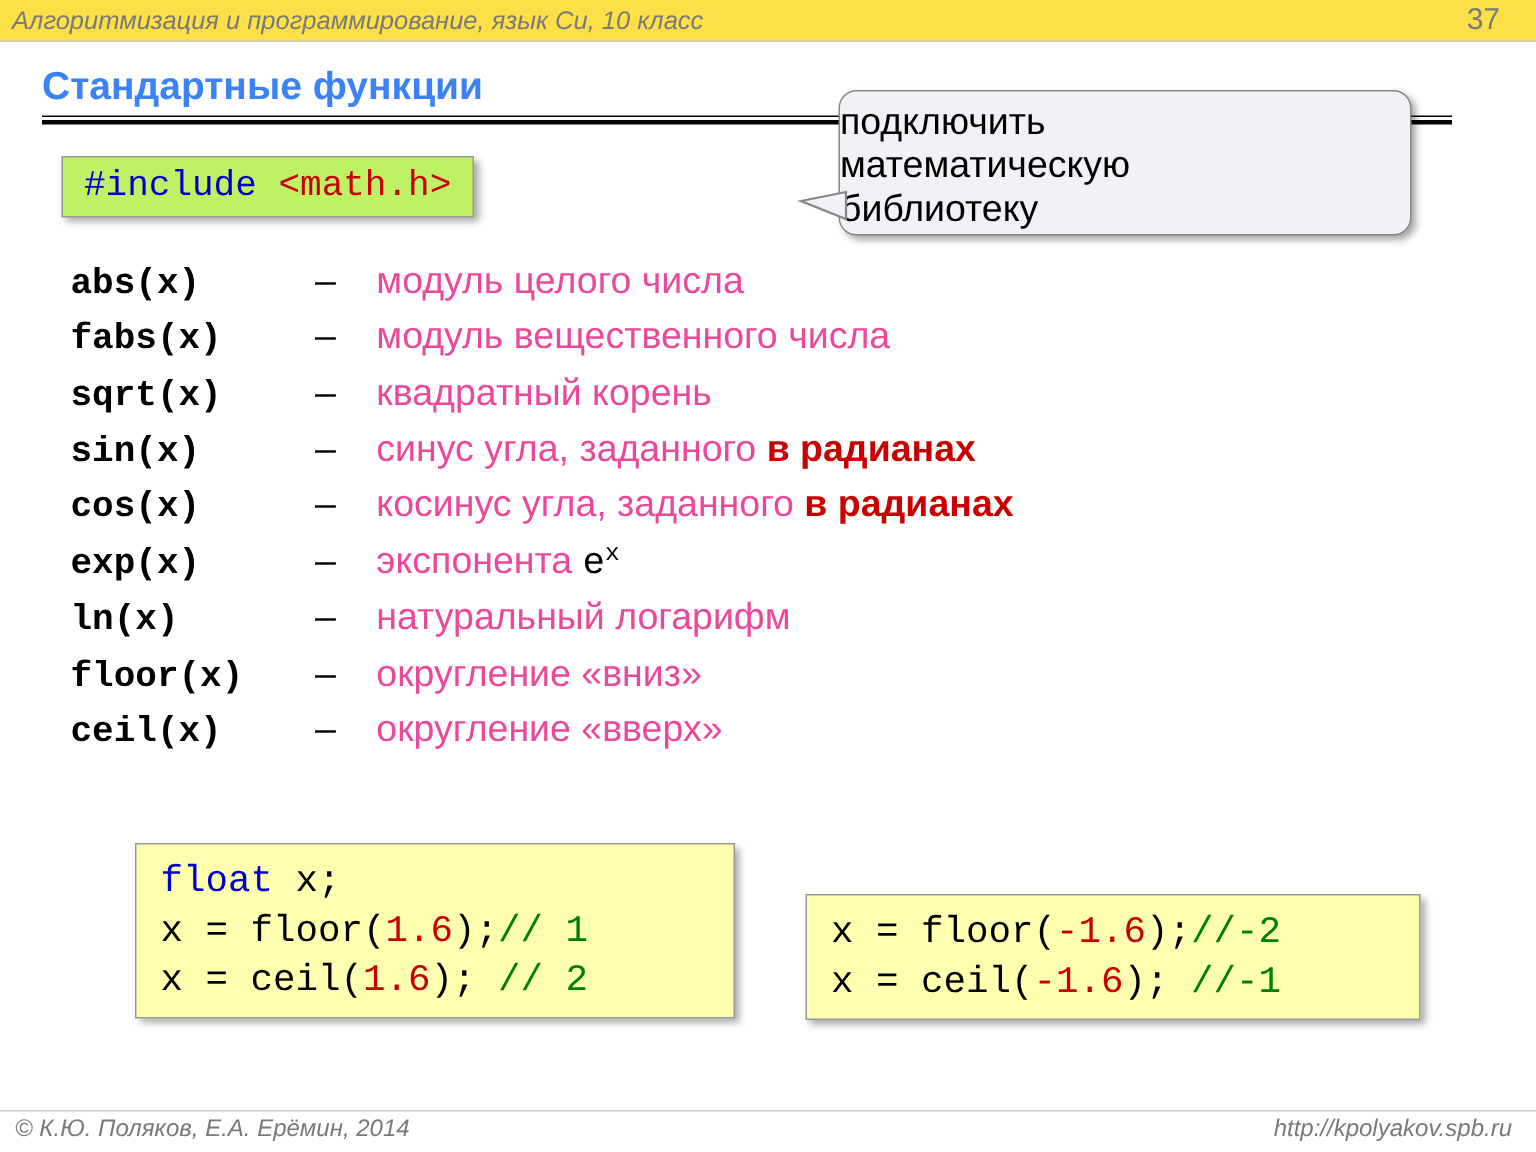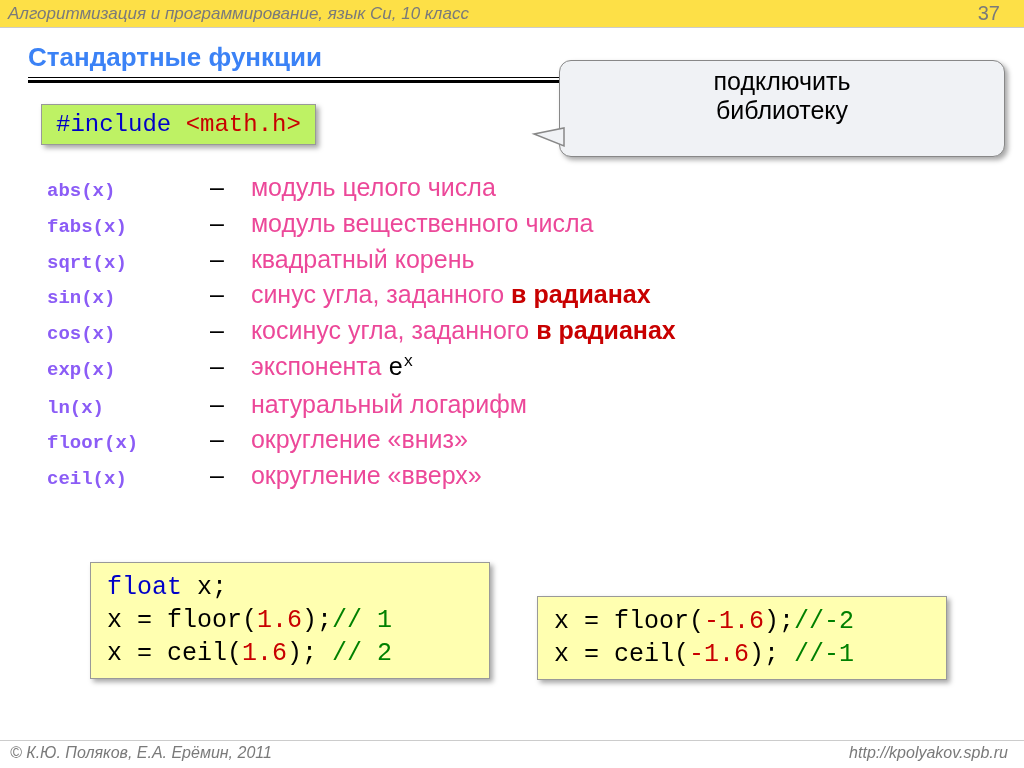--- a/index.html
+++ b/index.html
@@ -41,27 +41,27 @@
     width: 940px;
     height: 6px;
     border-top: 1.5px solid #000;
     border-bottom: 3px solid #000;
     margin-top: 2px;
   }
   .callout {
     position: absolute;
     top: 60px;
     left: 559px;
-    width: 446px;
+    width: 382px;
     height: 97px;
     background: #f0f2f5;
     border: 1.5px solid #888;
     border-radius: 12px;
     font-size: 25px;
-    text-align: center;
+    text-align: left;
     padding-top: 6px;
     line-height: 1.15;
     box-shadow: 3px 3px 5px rgba(0,0,0,0.35);
   }
   .include-box {
     position: absolute;
     top: 104px;
     left: 41px;
     background: #bef264;
     border: 1px solid #999;
@@ -77,23 +77,23 @@
     position: absolute;
     top: 170px;
     left: 47px;
     width: 930px;
     font-size: 25px;
     line-height: 1.43;
   }
   .row { white-space: nowrap; }
   .fn {
     font-family: "Courier New", monospace;
-    color: #8b5cf6;
+    color: #000000;
     font-weight: bold;
-    font-size: 19px;
+    font-size: 24px;
     display: inline-block;
     min-width: 150px;
   }
   .dash { display:inline-block; width: 26px; text-align:center; }
   .desc { color: #ec4899; margin-left: 14px; }
   .emph-red { color: #c80000; font-weight: bold; text-align: center; }
   .mono { font-family: "Courier New", monospace; }
   .ital { font-style: italic; font-family: "Times New Roman", serif; }
   sup { font-size: 0.65em; }
   .code-box {
@@ -137,20 +137,21 @@
 <div class="header">
   <span>Алгоритмизация и программирование, язык Си, 10 класс</span>
   <span class="page-num">37</span>
 </div>
 
 <div class="title">Стандартные функции</div>
 <div class="title-rule"></div>
 
 <div class="callout">
   <div>подключить</div>
+  <div>математическую</div>
   <div>библиотеку</div>
 </div>
 <div class="tri">
   <svg width="34" height="24">
       <polygon points="30,0 30,18 0,6" fill="#f0f2f5" stroke="#888" stroke-width="1.5"></polygon>
     </svg>
 </div>
 
 <div class="include-box">
   <span class="kw-blue">#include</span><span> </span><span class="kw-red">&lt;math.h&gt;</span>
@@ -205,15 +206,15 @@
 </div>
 
 <div class="code-box left"><span class="kw-blue">float</span><span> x;</span>
 <span>x = floor(</span><span class="kw-red">1.6</span><span>);</span><span class="kw-green">// 1</span>
 <span>x = ceil(</span><span class="kw-red">1.6</span><span>); </span><span class="kw-green">// 2</span></div>
 
 <div class="code-box right"><span>x = floor(</span><span class="kw-red">-1.6</span><span>);</span><span class="kw-green">//-2</span>
 <span>x = ceil(</span><span class="kw-red">-1.6</span><span>); </span><span class="kw-green">//-1</span></div>
 
 <div class="footer">
-  <span>© К.Ю. Поляков, Е.А. Ерёмин, 2011</span>
+  <span>© К.Ю. Поляков, Е.А. Ерёмин, 2014</span>
   <span class="url">http://kpolyakov.spb.ru</span>
 </div>
 
 </body></html>

